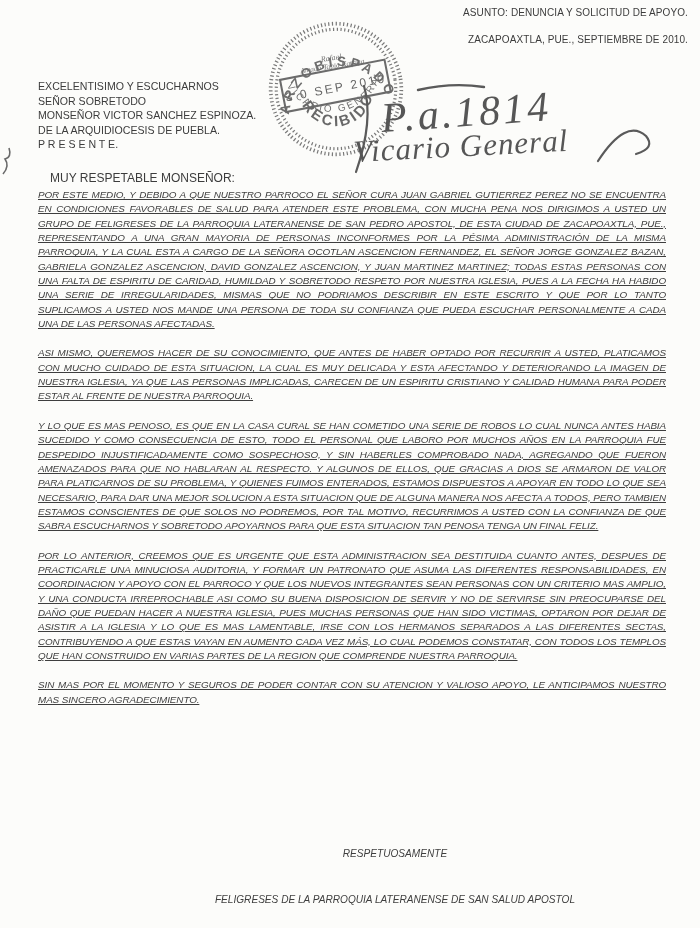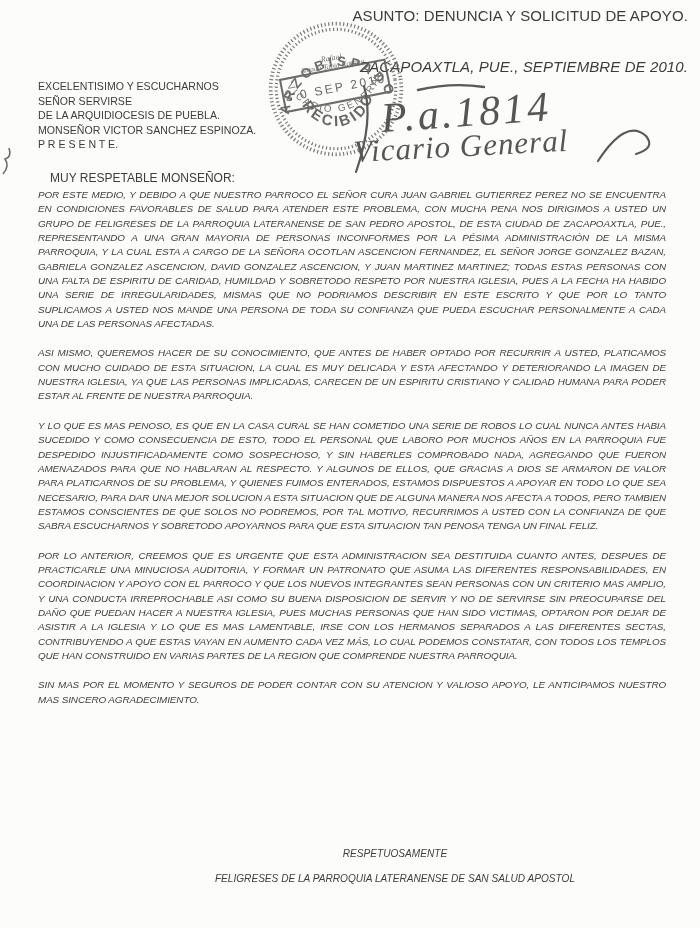--- a/index.html
+++ b/index.html
@@ -1,41 +1,41 @@
 <!DOCTYPE html>
 <html><head>
 <meta charset="utf-8">
 <style>
   html,body{margin:0;padding:0;}
   body{width:700px;height:928px;position:relative;background:#fdfdfb;overflow:hidden;
        font-family:"Liberation Sans",sans-serif;}
   .page{position:absolute;inset:0;background:#fcfcfa;color:#3d3d3d;}
 
   
-  .hdr-line{position:absolute;right:12px;text-align:left;font-size:15px;
+  .hdr-line{position:absolute;right:12px;text-align:left;font-size:10px;
             letter-spacing:.1px;color:#3c3c3c;}
   .subject{top:7px;}
-  .dateline{top:58px;font-style:italic;}
+  .dateline{top:34px;}
 
   
   .recipient{position:absolute;left:38px;top:79px;font-size:10.6px;line-height:14.6px;
              color:#3c3c3c;}
   .salutation{position:absolute;left:50px;top:171px;font-size:12px;color:#3c3c3c;}
 
   
   .letter-body{position:absolute;left:38px;right:30px;top:188px;
                font-style:italic;font-size:9.9px;line-height:14.35px;
                text-align:justify;color:#3e3e3e;letter-spacing:-0.1px;}
-  .letter-body p{margin:0 4px 15px 0;}
+  .letter-body p{margin:0 4px 15px 0;text-decoration:underline;}
   .letter-body p[data-name="paragraph-5"]{margin-bottom:0;}
 
   
   .closing{position:absolute;left:90px;width:610px;top:848px;text-align:center;
            font-style:italic;font-size:10.1px;color:#3e3e3e;}
-  .valediction{margin-bottom:12px;}
+  .valediction{margin-bottom:33px;}
   .signatory{line-height:15px;}
 
   
   .stamp{position:absolute;left:266px;top:19px;width:140px;height:140px;opacity:.92;}
 
   
   .handwriting{position:absolute;left:330px;top:60px;width:370px;height:120px;}
   .edge-squiggle{position:absolute;left:0;top:146px;width:24px;height:30px;}
 </style>
 </head>
@@ -82,23 +82,23 @@
     <text x="24" y="102" font-size="31" font-style="italic" letter-spacing="1" font-family="Liberation Serif, serif" fill="#565656" transform="rotate(-3 24 102)" data-name="handwritten-signature-text">Vicario General</text>
     <path d="M 268,101 Q 296,58 316,76 Q 326,88 306,94" fill="none" stroke="#5a5a5a" stroke-width="2.2" stroke-linecap="round" data-name="signature-flourish"></path>
   </svg>
 
   <svg class="edge-squiggle" viewBox="0 0 24 30" data-name="edge-ink-squiggle">
     <path d="M 3,28 Q 10,20 5,13 Q 12,11 9,2" fill="none" stroke="#6a6a6a" stroke-width="1.6" data-name="squiggle-stroke"></path>
   </svg>
 
   <div class="recipient" data-name="recipient-block">
     <div data-name="recipient-line">EXCELENTISIMO Y ESCUCHARNOS</div>
-    <div data-name="recipient-line">SEÑOR SERVIRSE</div>
+    <div data-name="recipient-line">SEÑOR SOBRETODO</div>
+    <div data-name="recipient-line">MONSEÑOR VICTOR SANCHEZ ESPINOZA.</div>
     <div data-name="recipient-line">DE LA ARQUIDIOCESIS DE PUEBLA.</div>
-    <div data-name="recipient-line">MONSEÑOR VICTOR SANCHEZ ESPINOZA.</div>
     <div data-name="recipient-line">P R E S E N T E.</div>
   </div>
 
   <div class="salutation" data-name="salutation">MUY RESPETABLE MONSEÑOR:</div>
 
   <div class="letter-body" data-name="letter-body">
     <p data-name="paragraph-0">POR ESTE MEDIO, Y DEBIDO A QUE NUESTRO PARROCO EL SEÑOR CURA JUAN GABRIEL GUTIERREZ PEREZ NO SE  ENCUENTRA EN CONDICIONES FAVORABLES DE SALUD  PARA ATENDER ESTE PROBLEMA, CON MUCHA PENA NOS DIRIGIMOS A USTED UN GRUPO DE FELIGRESES DE LA PARROQUIA LATERANENSE DE SAN PEDRO APOSTOL, DE ESTA CIUDAD DE ZACAPOAXTLA, PUE., REPRESENTANDO A UNA GRAN MAYORIA DE PERSONAS INCONFORMES POR LA PÉSIMA ADMINISTRACIÓN DE LA MISMA PARROQUIA, Y LA CUAL ESTA A CARGO DE LA SEÑORA OCOTLAN ASCENCION FERNANDEZ, EL SEÑOR JORGE GONZALEZ BAZAN, GABRIELA GONZALEZ ASCENCION, DAVID  GONZALEZ ASCENCION, Y JUAN MARTINEZ MARTINEZ; TODAS ESTAS PERSONAS CON UNA FALTA DE ESPIRITU DE CARIDAD, HUMILDAD Y SOBRETODO RESPETO POR NUESTRA IGLESIA, PUES A LA FECHA HA HABIDO UNA SERIE DE IRREGULARIDADES, MISMAS QUE NO PODRIAMOS DESCRIBIR EN ESTE ESCRITO Y QUE POR LO TANTO SUPLICAMOS A USTED NOS MANDE UNA PERSONA DE TODA SU CONFIANZA QUE PUEDA ESCUCHAR PERSONALMENTE A CADA UNA DE LAS PERSONAS AFECTADAS.</p>
     <p data-name="paragraph-1">ASI MISMO, QUEREMOS HACER DE SU CONOCIMIENTO, QUE ANTES DE HABER OPTADO POR RECURRIR A USTED, PLATICAMOS CON MUCHO CUIDADO DE ESTA SITUACION, LA CUAL ES MUY DELICADA Y ESTA AFECTANDO Y DETERIORANDO LA IMAGEN DE NUESTRA IGLESIA, YA QUE LAS PERSONAS IMPLICADAS, CARECEN DE UN ESPIRITU CRISTIANO Y CALIDAD HUMANA PARA PODER ESTAR AL FRENTE DE NUESTRA PARROQUIA.</p>
     <p data-name="paragraph-2">Y LO QUE ES MAS PENOSO, ES QUE EN LA CASA CURAL SE HAN COMETIDO UNA SERIE DE ROBOS LO CUAL NUNCA ANTES HABIA SUCEDIDO Y COMO CONSECUENCIA DE ESTO, TODO EL PERSONAL QUE LABORO POR MUCHOS AÑOS EN LA PARROQUIA FUE DESPEDIDO INJUSTIFICADAMENTE COMO SOSPECHOSO, Y SIN HABERLES COMPROBADO NADA, AGREGANDO QUE FUERON AMENAZADOS PARA QUE NO HABLARAN AL RESPECTO. Y ALGUNOS DE ELLOS, QUE GRACIAS A DIOS SE ARMARON DE VALOR PARA PLATICARNOS DE SU PROBLEMA, Y QUIENES FUIMOS ENTERADOS, ESTAMOS DISPUESTOS A APOYAR EN TODO LO QUE SEA NECESARIO, PARA DAR UNA MEJOR SOLUCION A ESTA SITUACION QUE DE ALGUNA MANERA NOS AFECTA A TODOS, PERO TAMBIEN ESTAMOS CONSCIENTES DE QUE SOLOS NO PODREMOS, POR TAL MOTIVO, RECURRIMOS A USTED CON LA CONFIANZA DE QUE SABRA ESCUCHARNOS Y SOBRETODO APOYARNOS PARA QUE ESTA SITUACION TAN PENOSA TENGA UN FINAL FELIZ.</p>
     <p data-name="paragraph-3">POR LO ANTERIOR, CREEMOS QUE ES URGENTE QUE ESTA ADMINISTRACION SEA DESTITUIDA CUANTO ANTES, DESPUES DE PRACTICARLE UNA MINUCIOSA AUDITORIA, Y FORMAR UN PATRONATO QUE ASUMA LAS DIFERENTES RESPONSABILIDADES, EN COORDINACION Y APOYO CON EL PARROCO Y  QUE LOS NUEVOS INTEGRANTES SEAN PERSONAS CON UN CRITERIO MAS  AMPLIO, Y UNA CONDUCTA IRREPROCHABLE ASI COMO SU BUENA DISPOSICION  DE SERVIR Y NO DE SERVIRSE SIN PREOCUPARSE DEL DAÑO QUE PUEDAN HACER A NUESTRA IGLESIA, PUES MUCHAS PERSONAS QUE HAN SIDO VICTIMAS, OPTARON POR DEJAR DE  ASISTIR A LA IGLESIA Y LO QUE ES MAS LAMENTABLE, IRSE CON LOS HERMANOS SEPARADOS A LAS DIFERENTES SECTAS, CONTRIBUYENDO A QUE  ESTAS VAYAN EN AUMENTO CADA VEZ MÁS, LO CUAL PODEMOS CONSTATAR, CON TODOS LOS TEMPLOS QUE HAN CONSTRUIDO EN VARIAS PARTES DE LA REGION QUE COMPRENDE NUESTRA PARROQUIA.</p>

